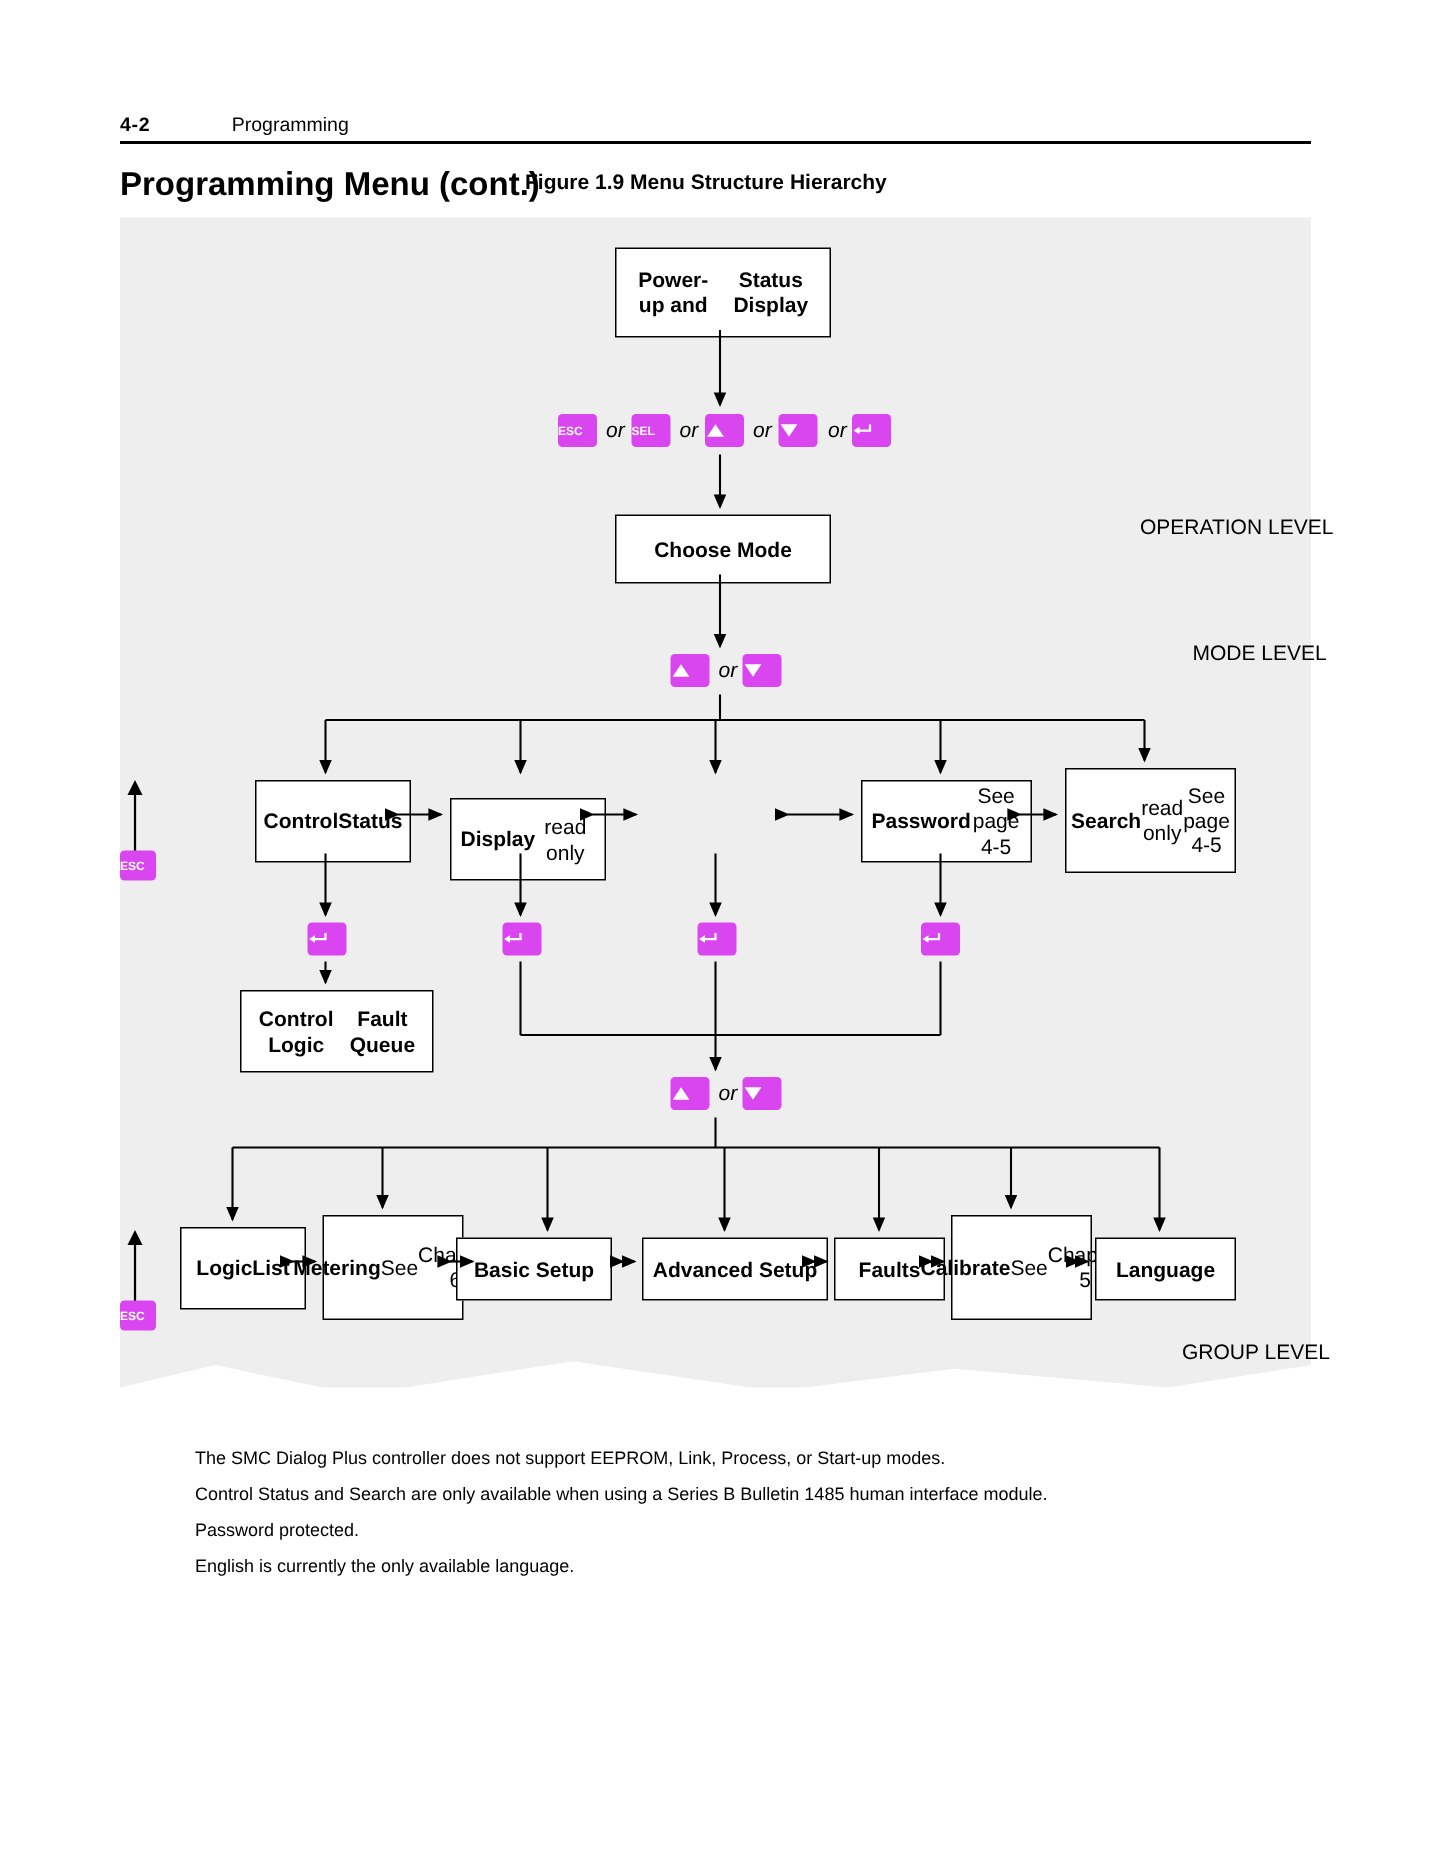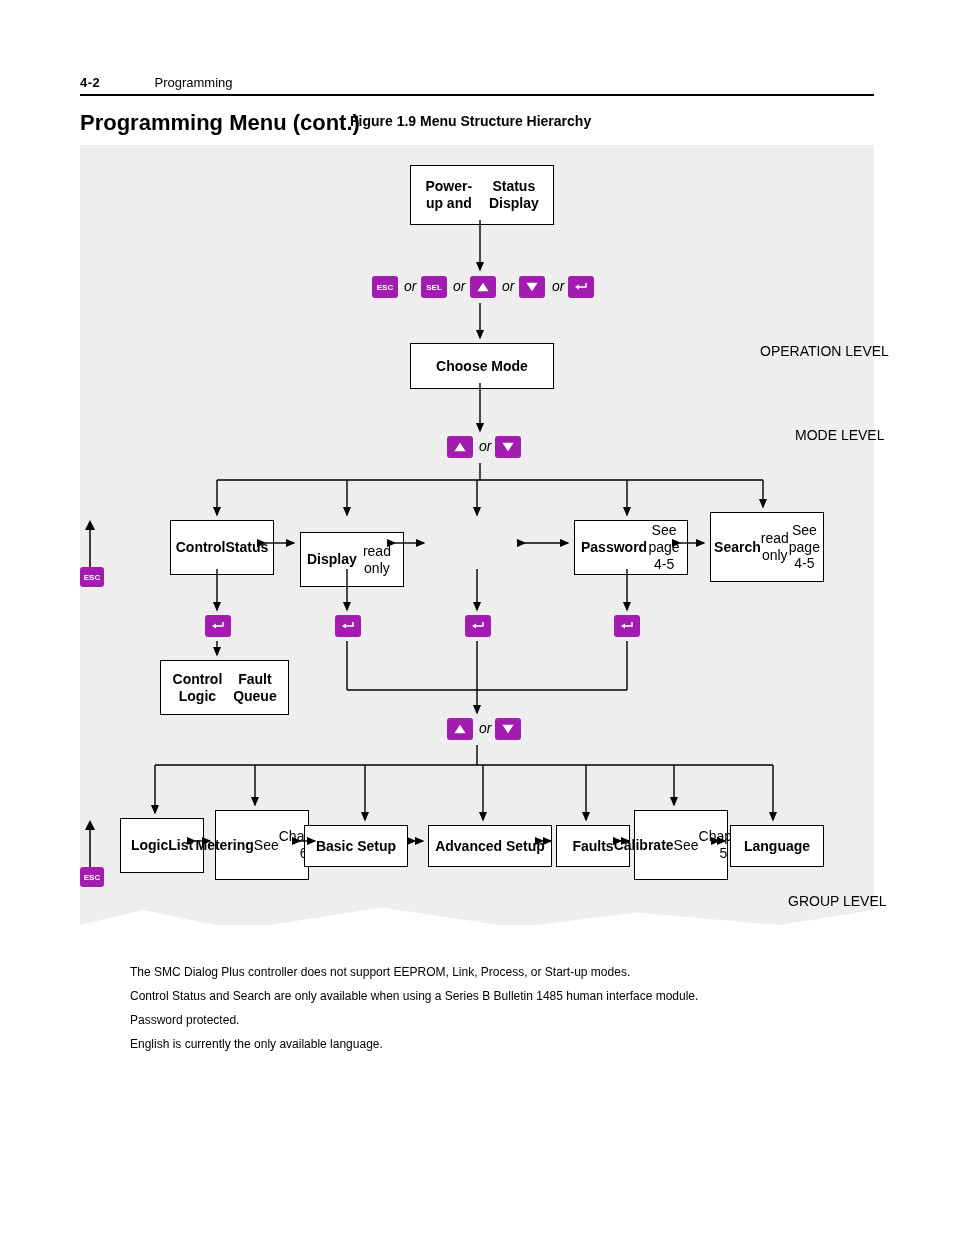--- a/index.html
+++ b/index.html
@@ -6,21 +6,21 @@
   .page{width:954px;height:1235px;position:relative;margin:auto}
   .hdr{position:absolute;left:80px;right:80px;top:75px;border-bottom:2px solid #000;padding-bottom:4px;font-size:13px}
   .hdr b{letter-spacing:.5px}
   .section-title{position:absolute;left:80px;top:110px;font-family:'Arial Narrow',Arial;font-size:22px;font-weight:bold}
   .fig-title{position:absolute;left:350px;top:113px;font-size:14px;font-weight:bold}
   .grey{position:absolute;left:80px;top:145px;width:794px;height:780px;background:#eee}
   .tear{position:absolute;left:80px;top:895px;width:794px;height:50px;background:#fff;clip-path:polygon(0 60%,8% 30%,20% 70%,38% 25%,55% 65%,70% 35%,88% 60%,100% 30%,100% 100%,0 100%)}
   .box{position:absolute;background:#fff;border:1.5px solid #000;font-size:14px;line-height:1.2;text-align:center;display:flex;flex-direction:row;justify-content:center;align-items:center;padding:4px 6px}
   .box .t{font-weight:bold}
   .label{position:absolute;font-size:14px}
-  .key{position:absolute;background:#a21caf;color:#fff;width:26px;height:22px;font-size:9px;font-weight:bold;display:flex;align-items:center;justify-content:center;border-radius:3px}
+  .key{position:absolute;background:#d946ef;color:#fff;width:26px;height:22px;font-size:9px;font-weight:bold;display:flex;align-items:center;border-radius:3px}
   .key svg{width:14px;height:14px}
   .or{position:absolute;font-style:italic;font-size:14px}
   svg.lines{position:absolute;left:0;top:0;pointer-events:none}
   .notes{position:absolute;left:130px;top:960px;font-size:12px;line-height:2}
 </style>
 </head>
 <body>
 
 <div class="page">
   <div class="hdr">

